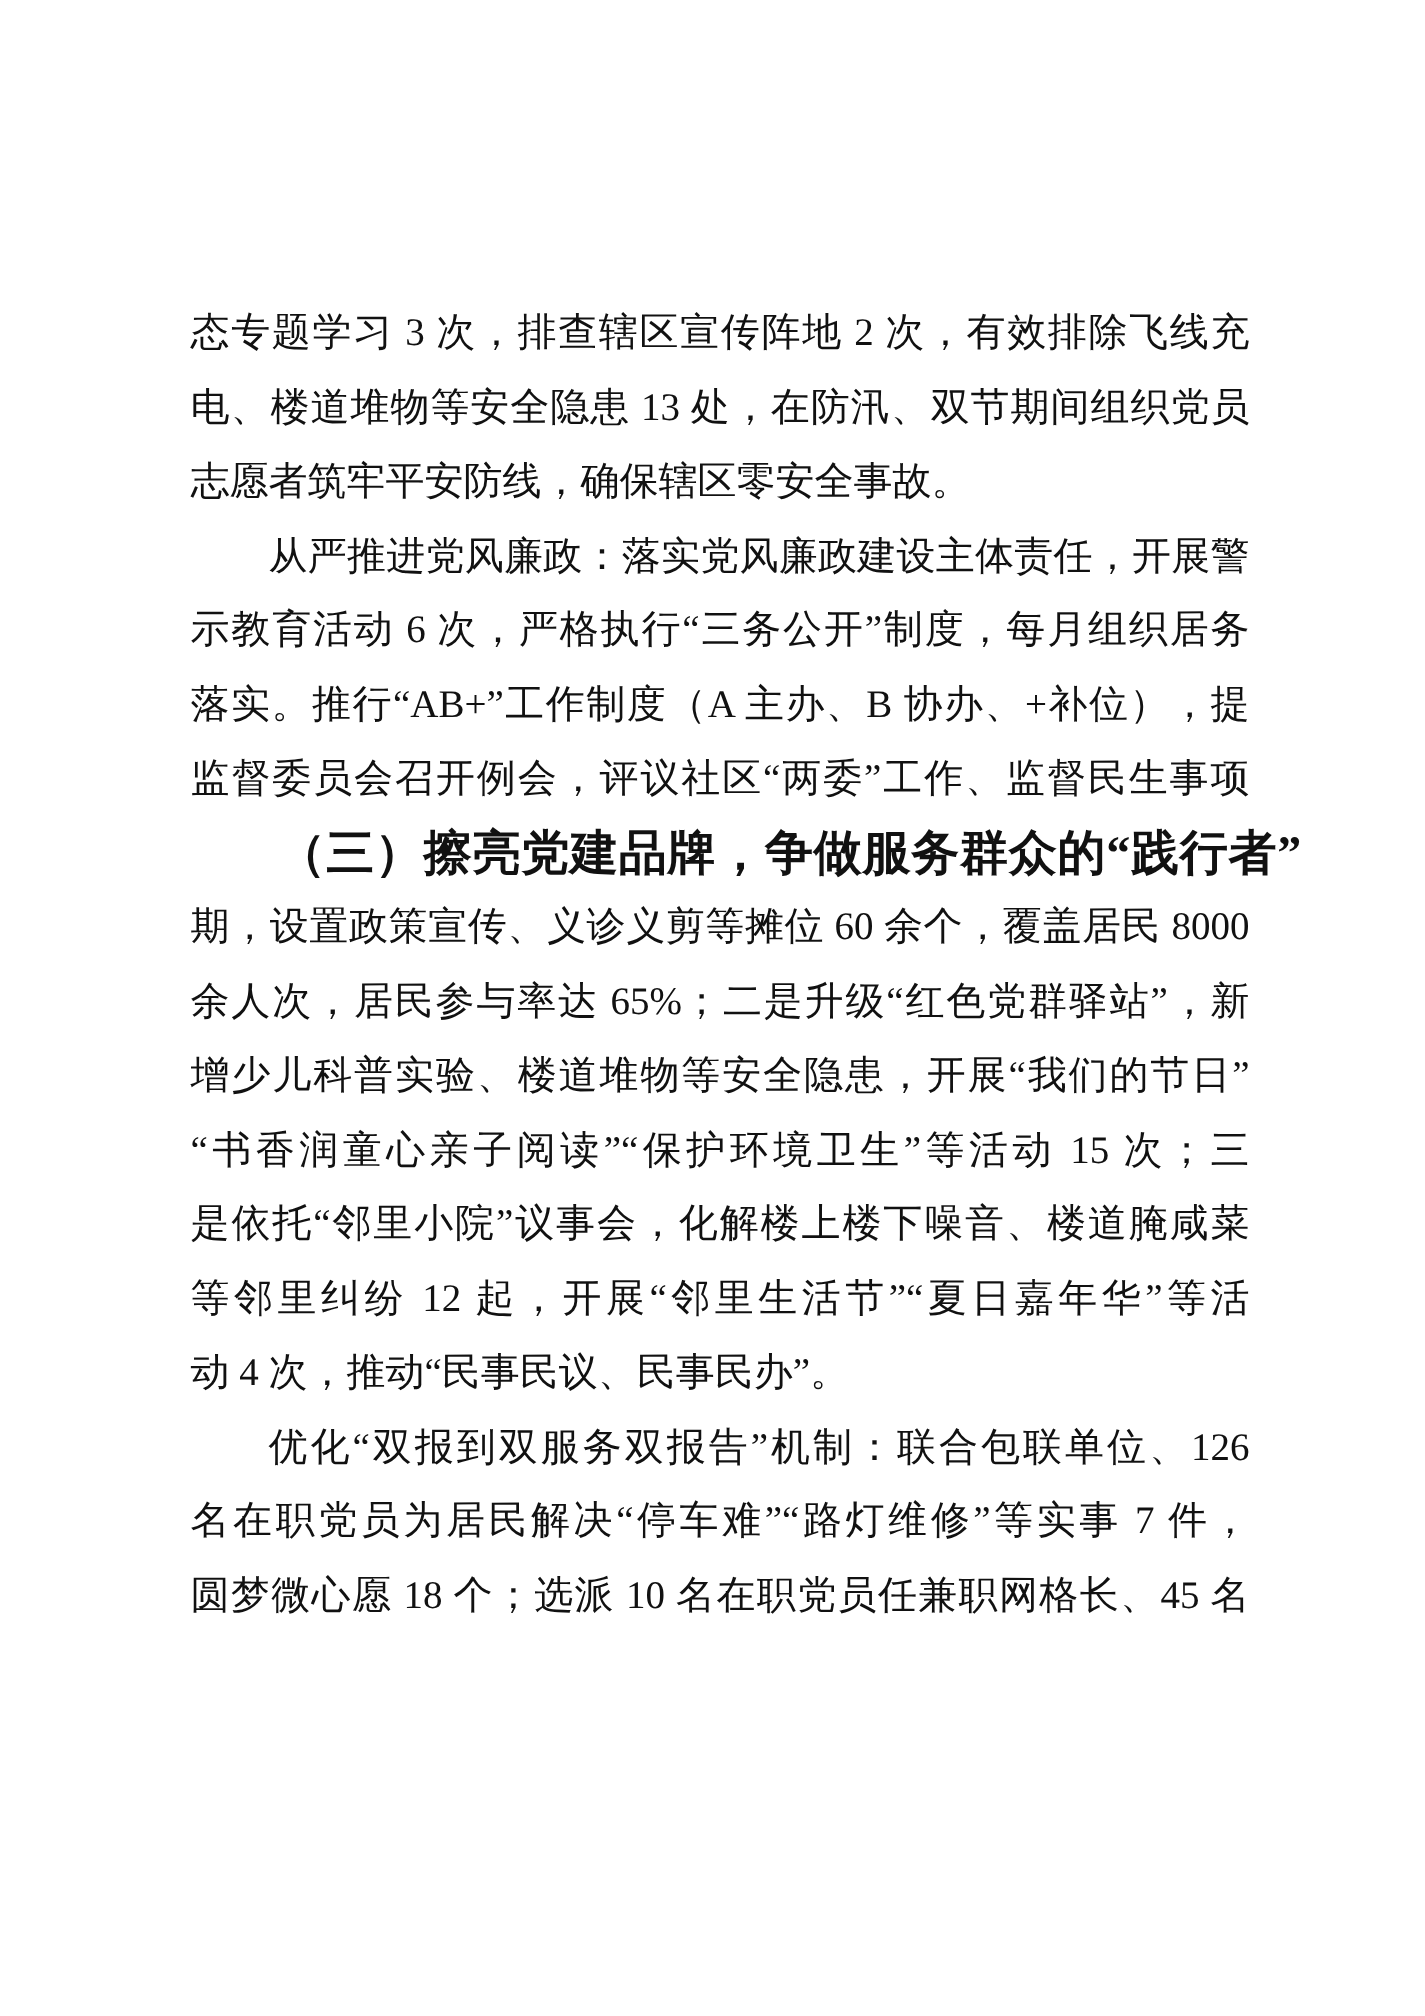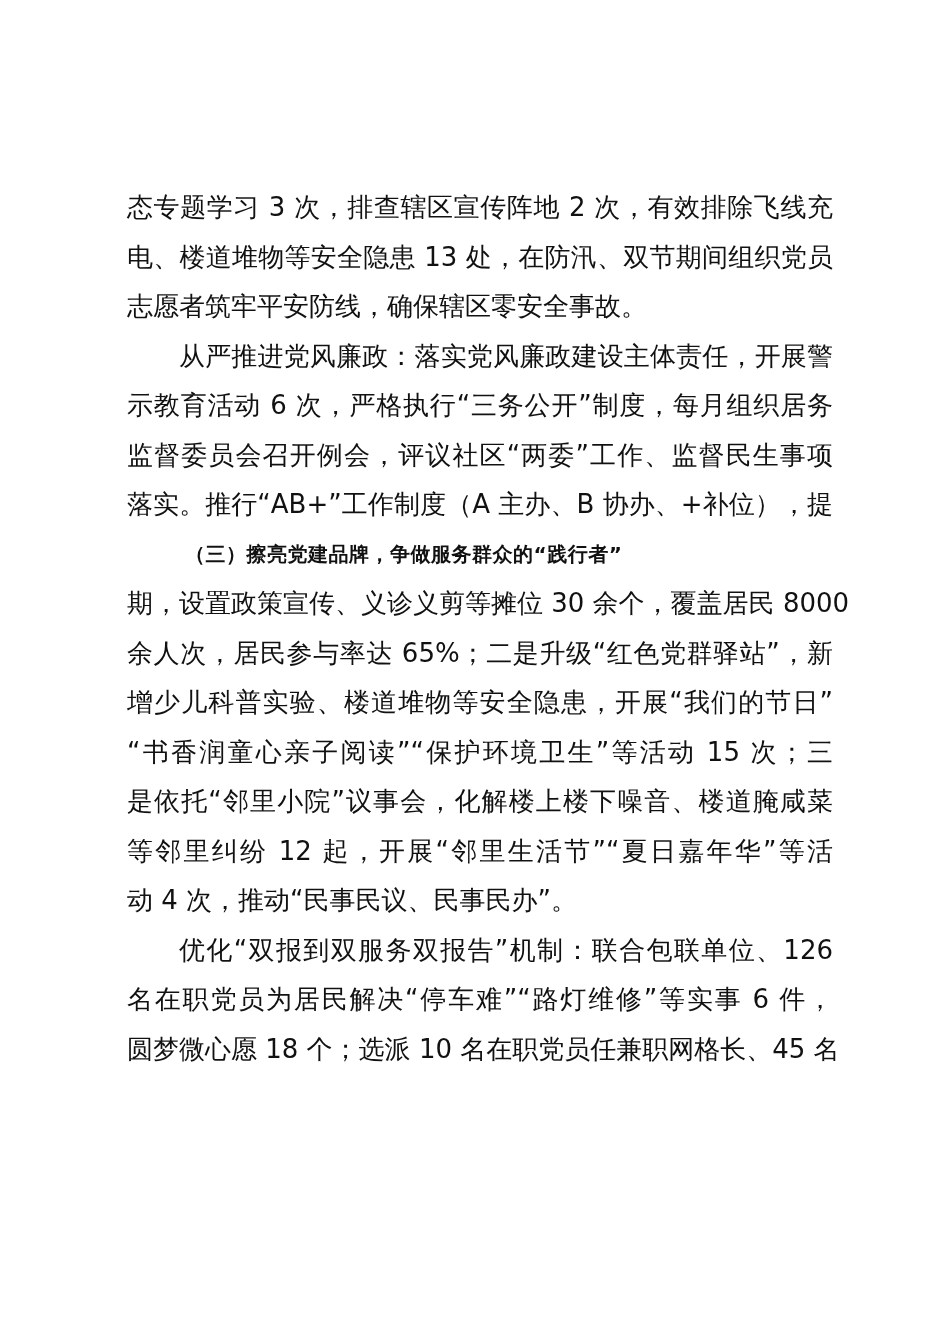--- a/index.html
+++ b/index.html
@@ -11,22 +11,23 @@
       width: 950px;
       height: 1344px;
       position: relative;
       overflow: hidden;
       font-family: "DejaVu Sans", "Liberation Sans", sans-serif;
       color: #111111;
     }
     .page {
       position: absolute;
       left: 127px;
-      top: 183px;
+      top: 197px;
       width: 706px;
+      font-family: Liberation Serif, serif;
     }
     .line {
       display: block;
       height: 49.5px;
       line-height: 49.5px;
       font-size: 26px;
       white-space: nowrap;
       text-align: justify;
       text-align-last: justify;
       letter-spacing: 0px;
@@ -35,21 +36,21 @@
     .line.last {
       text-align-last: left;
     }
     .line.indent {
       padding-left: 52px;
     }
     .heading {
       display: block;
       height: 49.5px;
       line-height: 49.5px;
-      font-size: 20px;
+      font-size: 32px;
       font-weight: bold;
       padding-left: 58px;
       white-space: nowrap;
       letter-spacing: 0.5px;
     }
     .paragraph {
       display: block;
     }
   </style>
 </head>
@@ -59,35 +60,35 @@
 
   <div class="paragraph">
     <span class="line">态专题学习 3 次，排查辖区宣传阵地 2 次，有效排除飞线充</span>
     <span class="line">电、楼道堆物等安全隐患 13 处，在防汛、双节期间组织党员</span>
     <span class="line last">志愿者筑牢平安防线，确保辖区零安全事故。</span>
   </div>
 
   <div class="paragraph">
     <span class="line indent">从严推进党风廉政：落实党风廉政建设主体责任，开展警</span>
     <span class="line">示教育活动 6 次，严格执行“三务公开”制度，每月组织居务</span>
+    <span class="line">落实。推行“AB+”工作制度（A 主办、B 协办、+补位），提</span>
     <span class="line">监督委员会召开例会，评议社区“两委”工作、监督民生事项</span>
-    <span class="line">落实。推行“AB+”工作制度（A 主办、B 协办、+补位），提</span>
   </div>
 
   <div class="heading">（三）擦亮党建品牌，争做服务群众的“践行者”</div>
 
   <div class="paragraph">
-    <span class="line">期，设置政策宣传、义诊义剪等摊位 30 余个，覆盖居民 8000</span>
+    <span class="line">期，设置政策宣传、义诊义剪等摊位 60 余个，覆盖居民 8000</span>
     <span class="line">余人次，居民参与率达 65%；二是升级“红色党群驿站”，新</span>
     <span class="line">增少儿科普实验、楼道堆物等安全隐患，开展“我们的节日”</span>
     <span class="line">“书香润童心亲子阅读”“保护环境卫生”等活动 15 次；三</span>
     <span class="line">是依托“邻里小院”议事会，化解楼上楼下噪音、楼道腌咸菜</span>
     <span class="line">等邻里纠纷 12 起，开展“邻里生活节”“夏日嘉年华”等活</span>
     <span class="line last">动 4 次，推动“民事民议、民事民办”。</span>
   </div>
 
   <div class="paragraph">
     <span class="line indent">优化“双报到双服务双报告”机制：联合包联单位、126</span>
-    <span class="line">名在职党员为居民解决“停车难”“路灯维修”等实事 6 件，</span>
+    <span class="line">名在职党员为居民解决“停车难”“路灯维修”等实事 7 件，</span>
     <span class="line">圆梦微心愿 18 个；选派 10 名在职党员任兼职网格长、45 名</span>
   </div>
 
 </div>
 
 </body></html>

